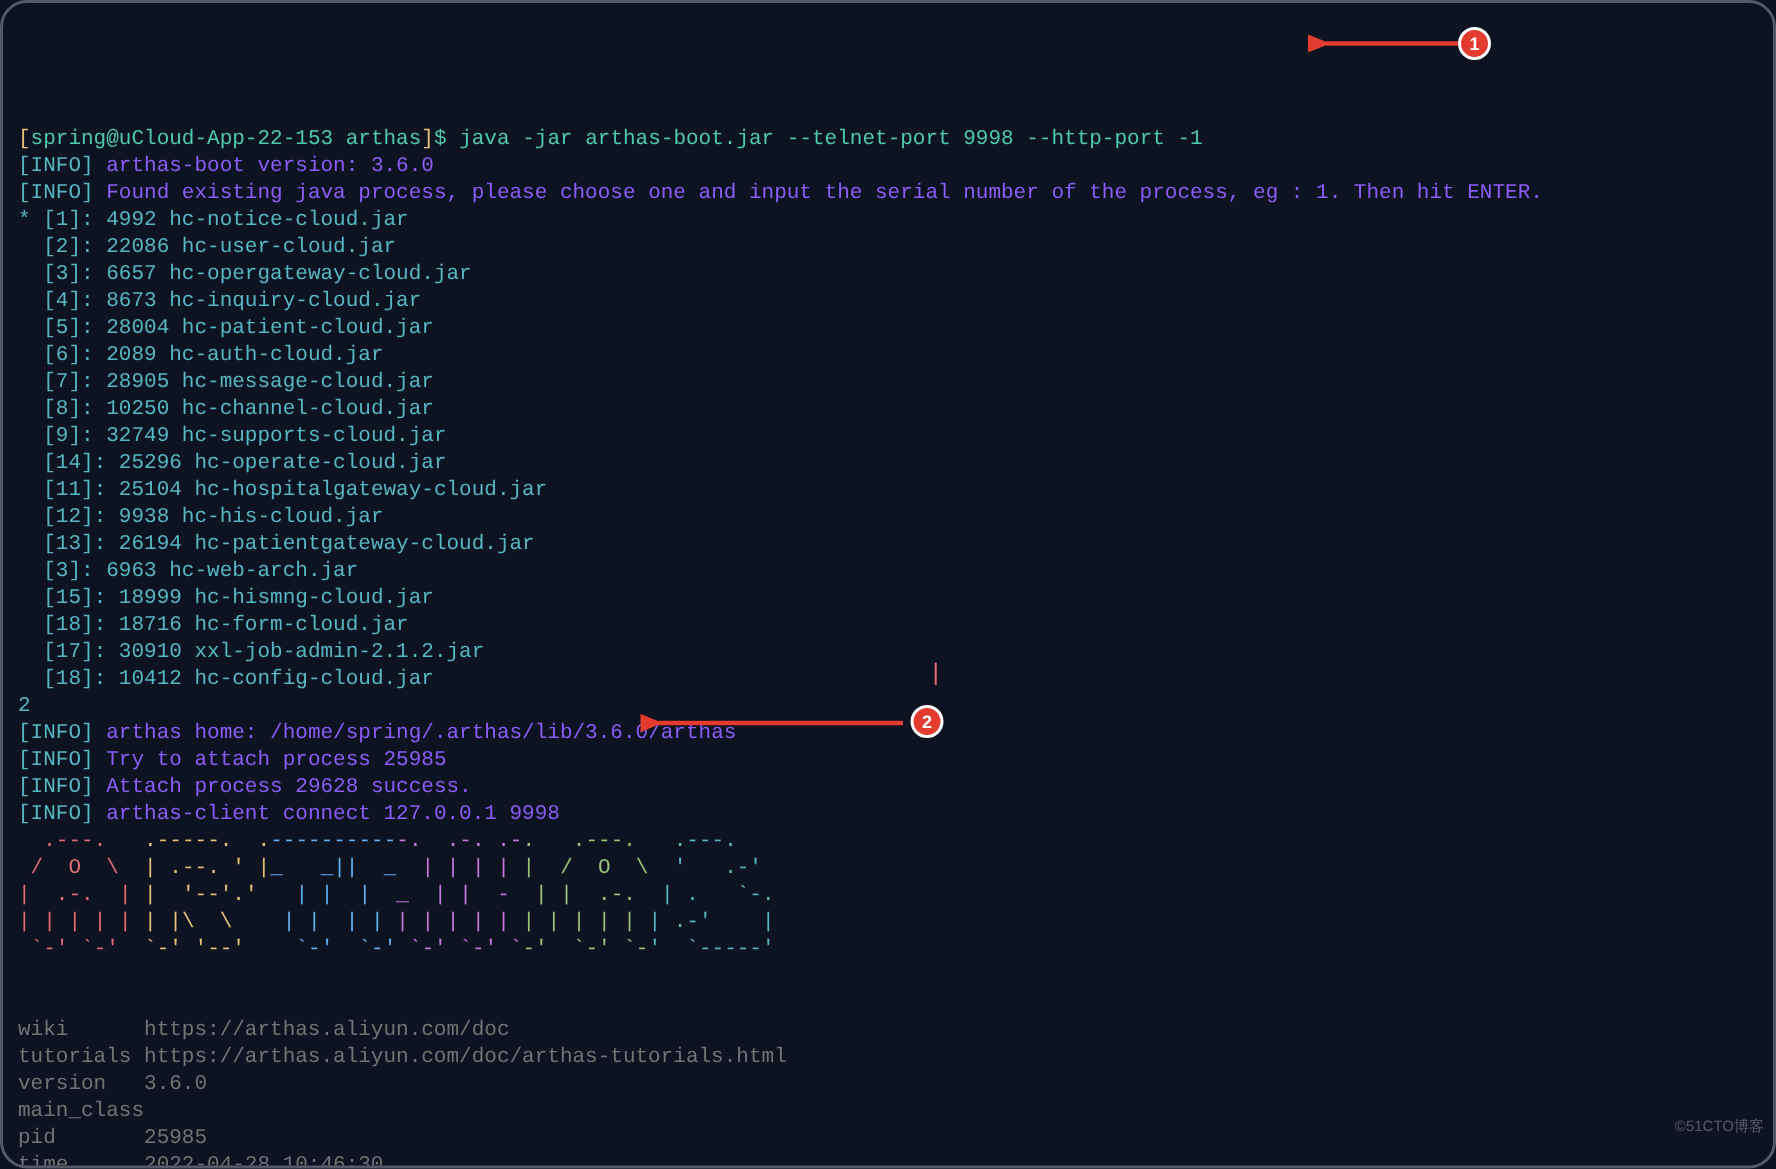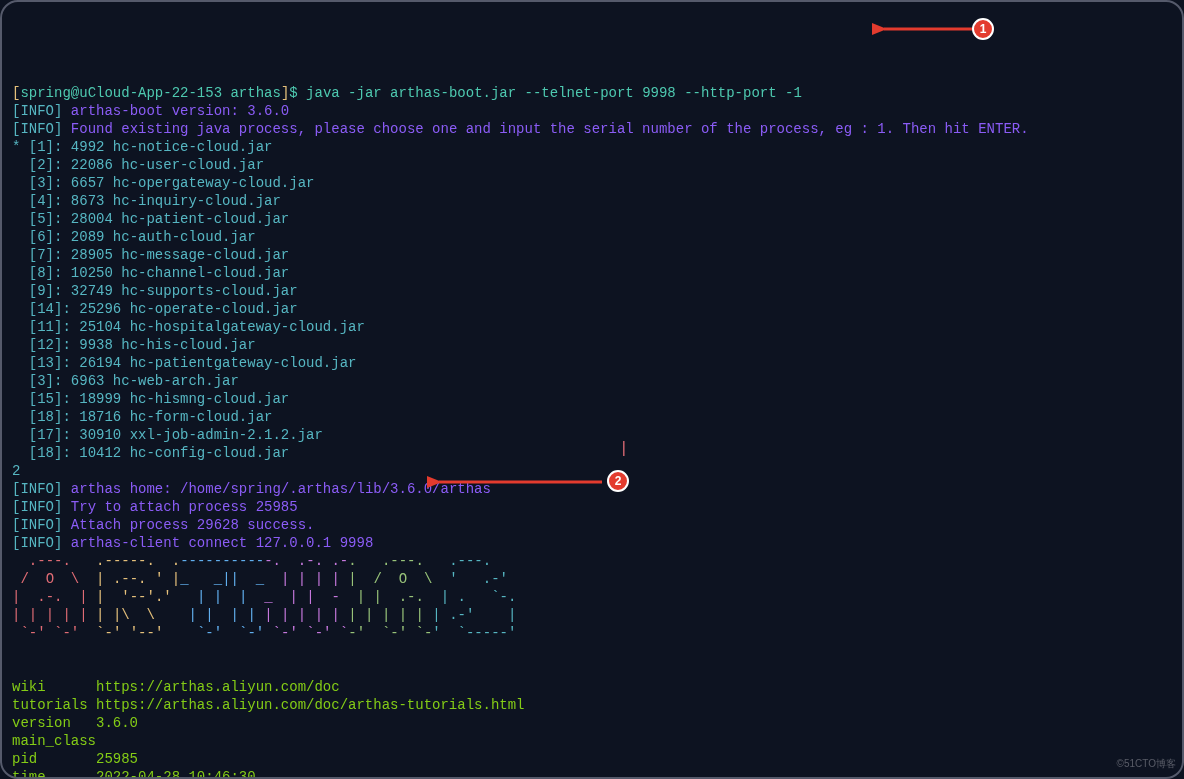--- a/index.html
+++ b/index.html
@@ -27,24 +27,24 @@
     .process-name { color: #56b6c2; font-family: Liberation Mono, monospace; }
     .star { color: #56b6c2; }
     .input-2 { color: #56b6c2; }
     .ascii-line { display: block; }
     .c-r { color: #e06c75; }
     .c-g { color: #98c379; }
     .c-b { color: #61afef; }
     .c-y { color: #e5c07b; }
     .c-m { color: #c678dd; }
     .c-c { color: #56b6c2; }
-    .info-row { color: #84cc16; text-align: center; }
+    .info-row { color: #737373; text-align: center; }
     .arrow { position: absolute; z-index: 10; pointer-events: none; }
     .badge { position: absolute; width: 22px; height: 22px; border-radius: 50%; background: #e33b2e; border: 2px solid #fff; color: #fff; font-family: Arial, sans-serif; font-size: 12px; font-weight: bold; display: flex; align-items: center; justify-content: center; z-index: 11; }
-    .watermark { position: absolute; right: 6px; bottom: 4px; color: #5a5d68; font-size: 10px; font-family: Arial, sans-serif; white-space: normal; }
+    .watermark { position: absolute; right: 6px; bottom: 16px; color: #5a5d68; font-size: 10px; font-family: Arial, sans-serif; white-space: normal; }
   </style>
 </head>
 <body>
 
 
 
 <div><span class="prompt-brackets">[</span><span class="prompt"><span>spring</span>@<span>uCloud-App-22-153</span> <span>arthas</span></span><span class="prompt-brackets">]</span><span class="prompt">$ </span><span class="command">java -jar arthas-boot.jar --telnet-port 9998 --http-port -1</span>
 <span class="info-tag">[INFO]</span> <span class="info-text">arthas-boot version: 3.6.0</span>
 <span class="info-tag">[INFO]</span> <span class="info-text">Found existing java process, please choose one and input the serial number of the process, eg : 1. Then hit ENTER.</span>
 <div id="process-list"><span class="star">*</span> <span class="process-idx">[1]:</span> <span class="process-name">4992 hc-notice-cloud.jar</span>

